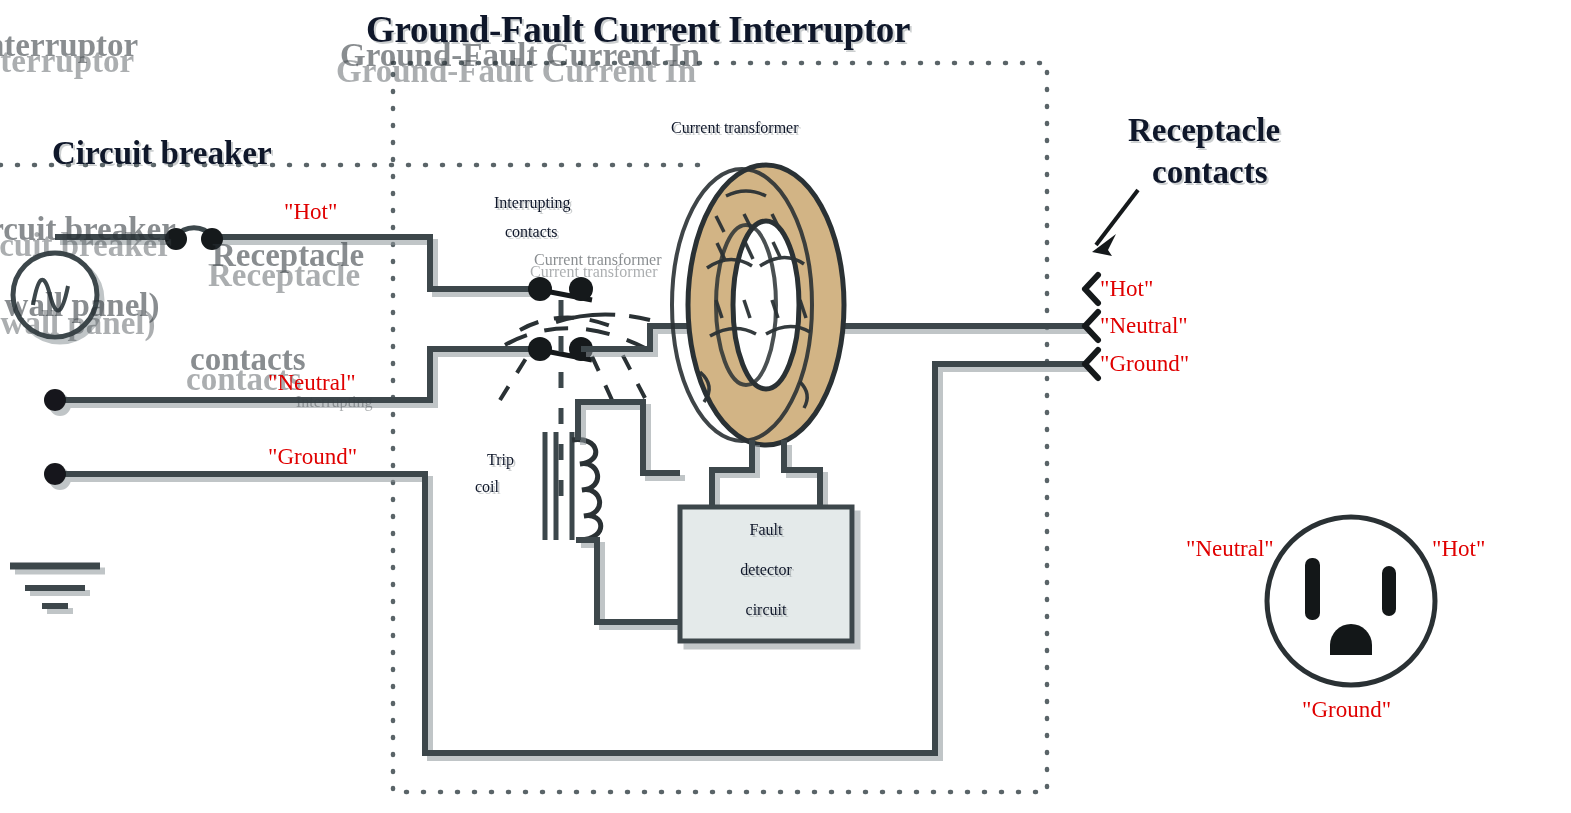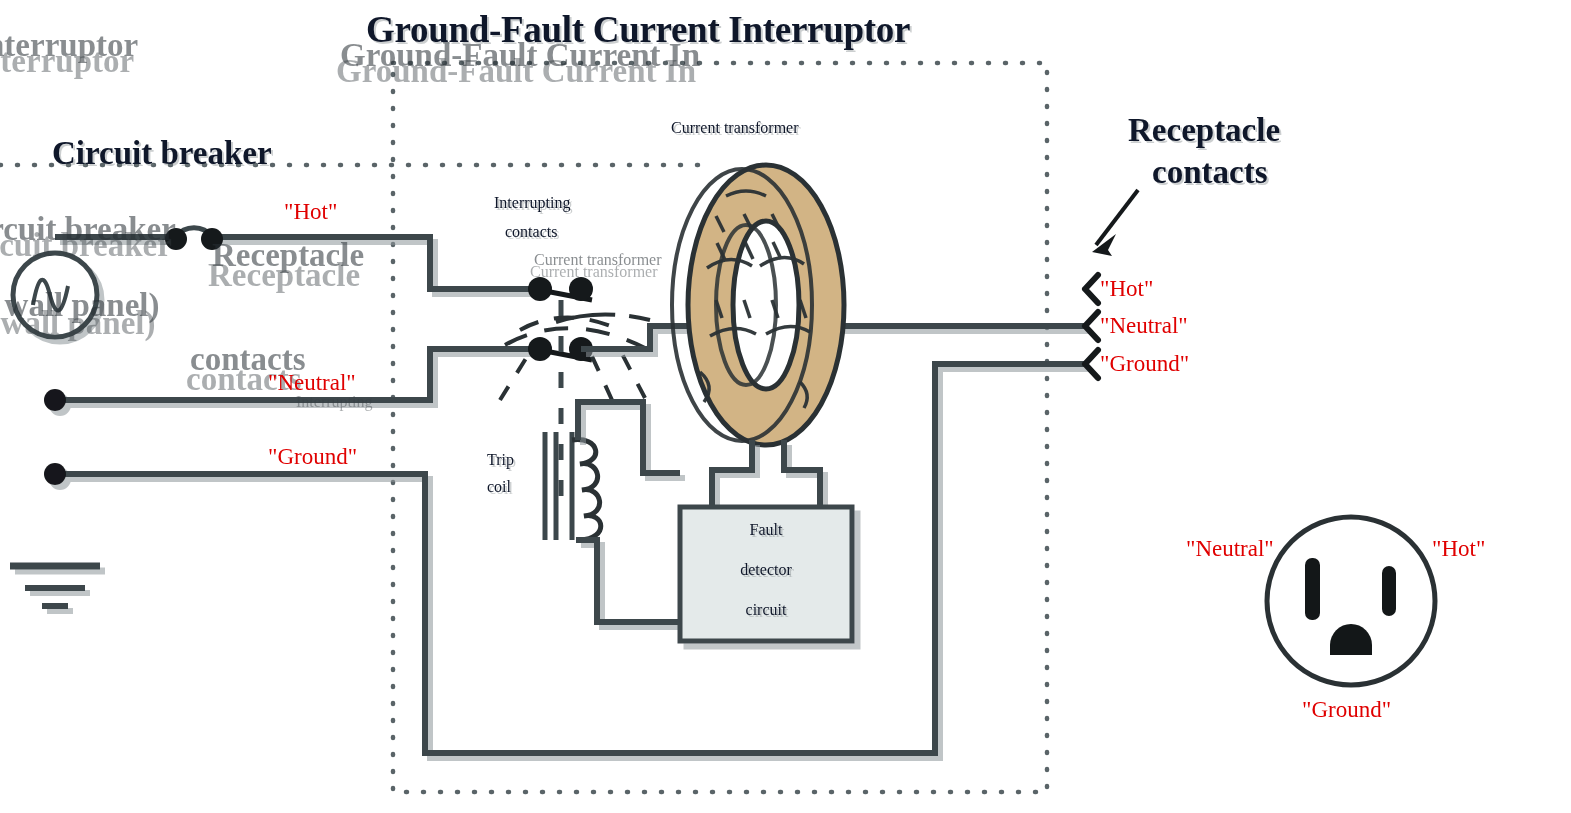--- a/index.html
+++ b/index.html
@@ -279,21 +279,21 @@
 
   <div class="lbl sml shadowed" style="left:494px; top:195px;">Interrupting</div>
   <div class="lbl sml shadowed" style="left:505px; top:224px;">contacts</div>
 
   <div class="lbl sml shadowed" style="left:671px; top:120px;">Current transformer</div>
 
   <div class="lbl big shadowed" style="left:1128px; top:113px;">Receptacle</div>
   <div class="lbl big shadowed" style="left:1152px; top:155px;">contacts</div>
 
   <div class="lbl sml shadowed" style="left:487px; top:452px;">Trip</div>
-  <div class="lbl sml shadowed" style="left:487px; top:479px;">coil</div>
+  <div class="lbl sml shadowed" style="left:475px; top:479px;">coil</div>
 
   <div class="lbl med ctr shadowed" style="left:680px; top:522px; width:172px;">Fault</div>
   <div class="lbl med ctr shadowed" style="left:680px; top:562px; width:172px;">detector</div>
   <div class="lbl med ctr shadowed" style="left:680px; top:602px; width:172px;">circuit</div>
 
 
   <div class="lbl red redlbl" style="left:284px; top:200px;">"Hot"</div>
   <div class="lbl red redlbl" style="left:268px; top:371px;">"Neutral"</div>
   <div class="lbl red redlbl" style="left:268px; top:445px;">"Ground"</div>
 

